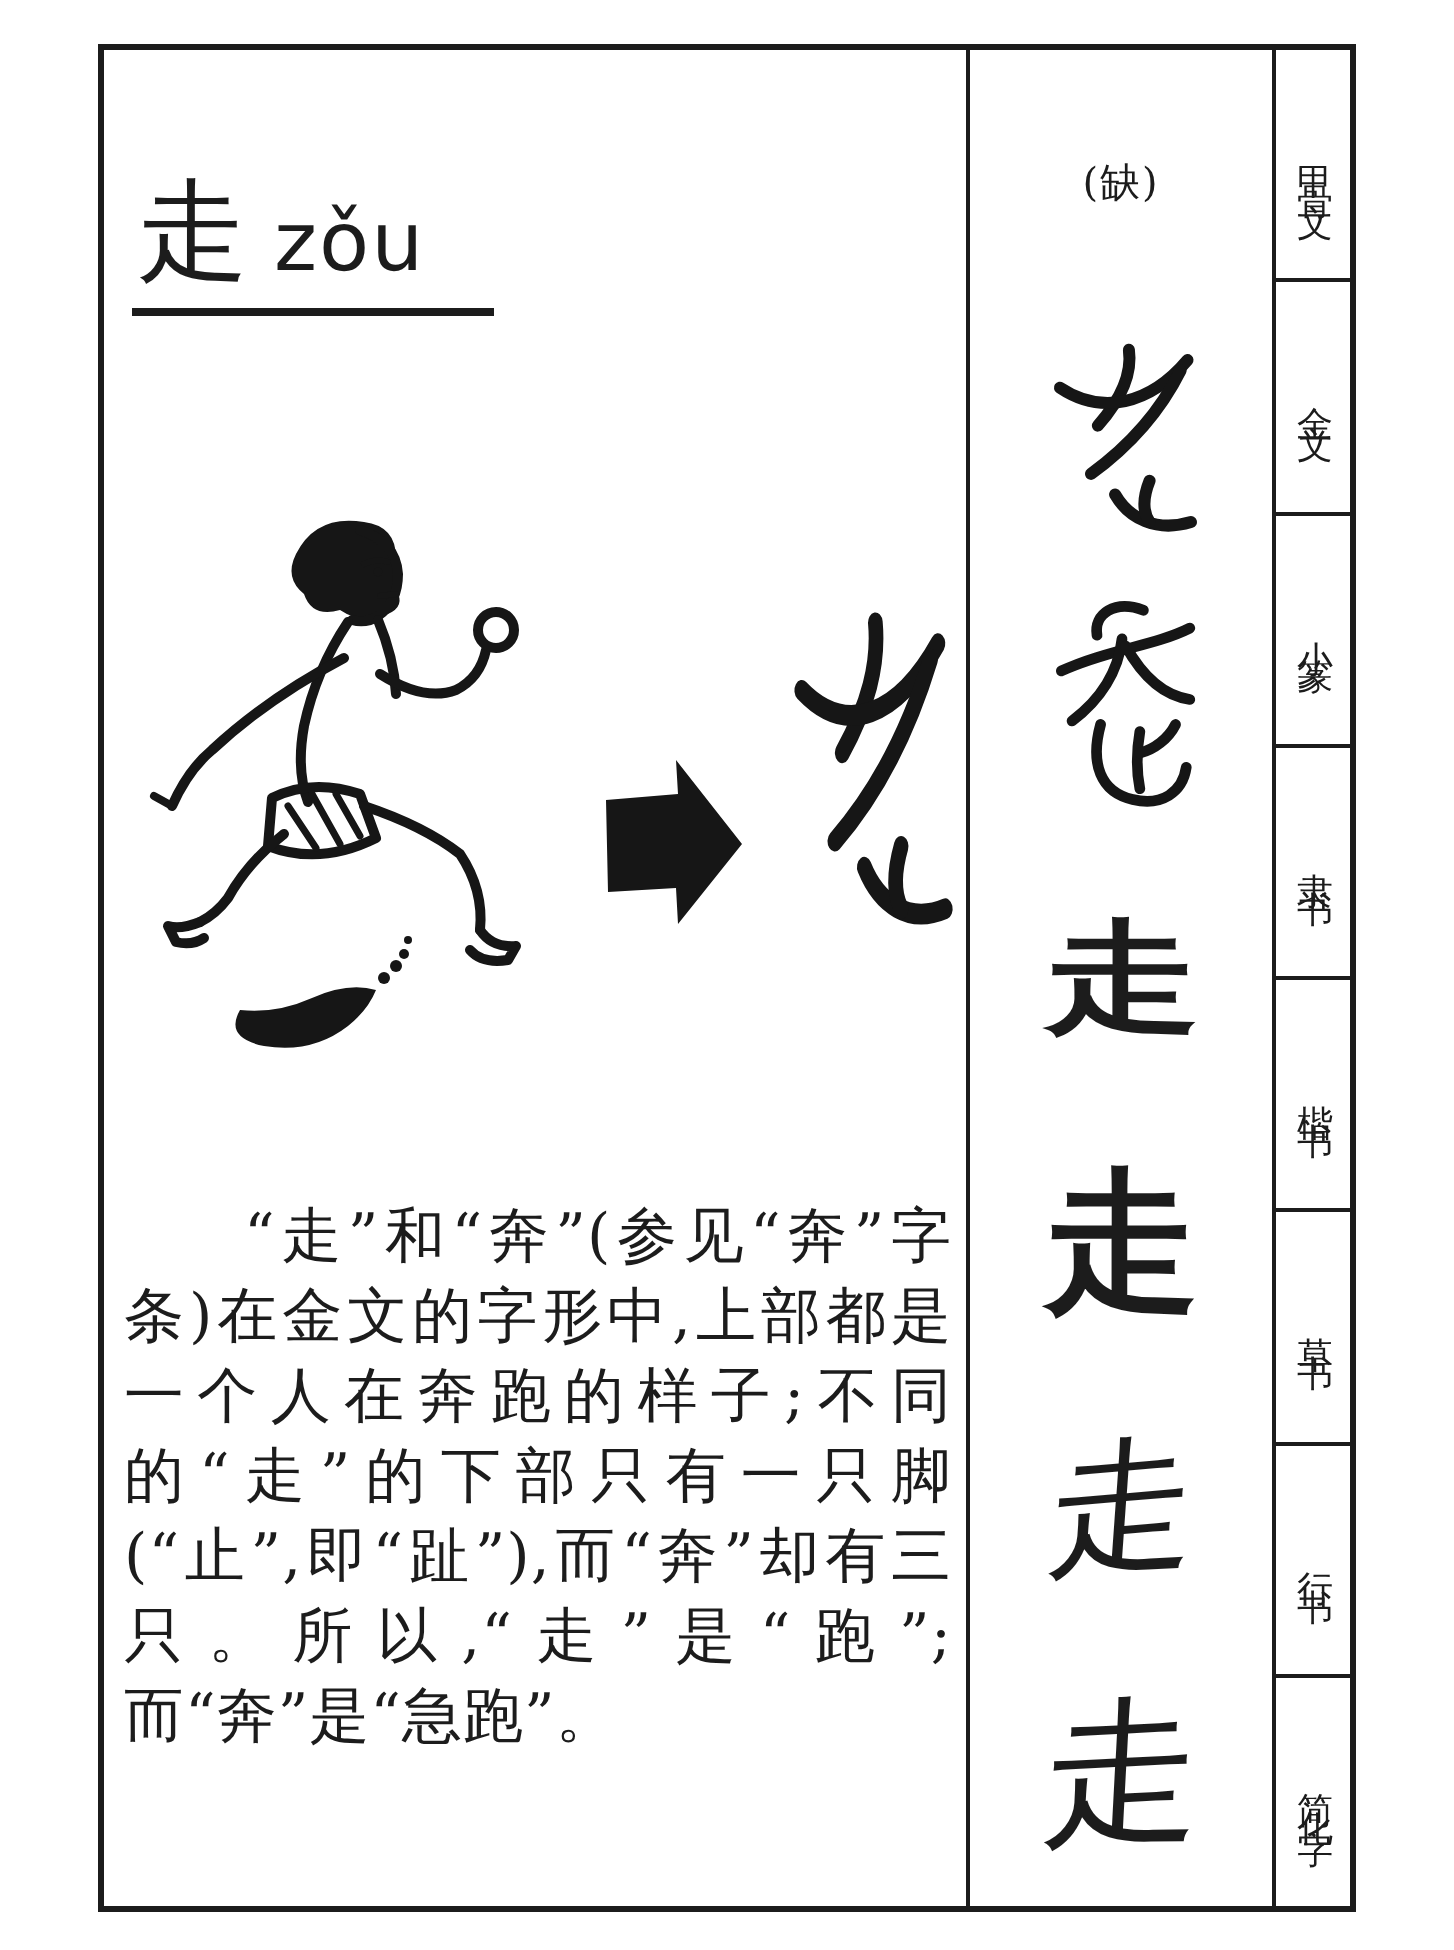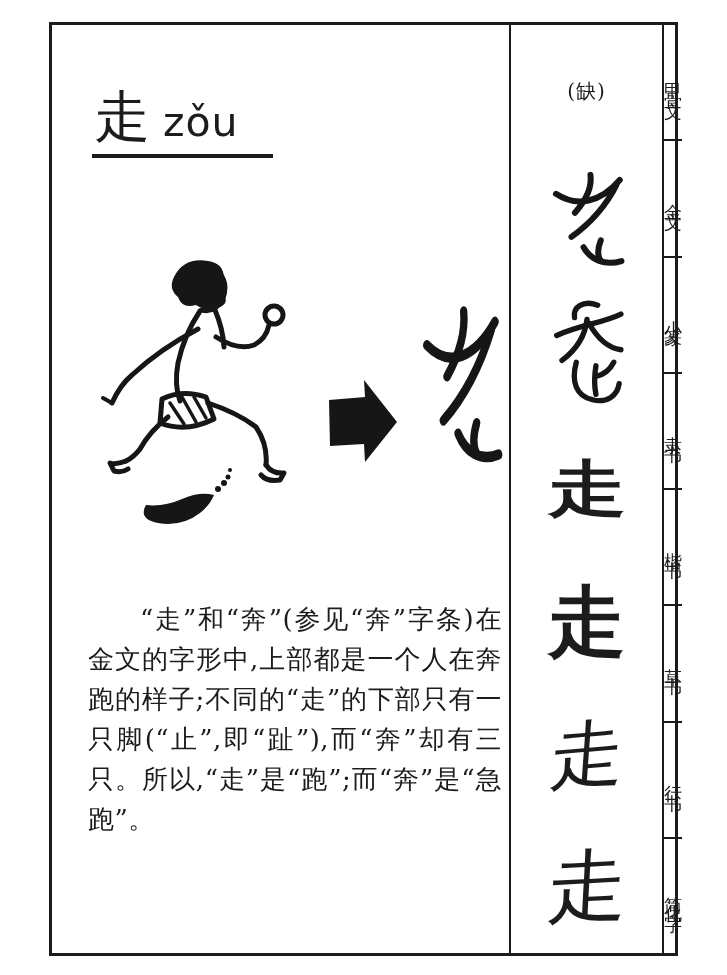--- a/index.html
+++ b/index.html
@@ -5,31 +5,31 @@
   html,body{margin:0;padding:0;}
   body{
     width:727px;height:975px;background:#ffffff;position:relative;
     font-family:"DejaVu Serif", serif;color:#1c1c1c;overflow:hidden;
   }
   .frame{
     position:absolute;left:49px;top:22px;width:629px;height:934px;
     border:3px solid #1c1c1c;box-sizing:border-box;display:flex;background:#fff;
   }
   
-  .left-panel{width:431px;position:relative;flex:none;margin-left:26px;}
+  .left-panel{width:431px;position:relative;flex:none;}
   .title-block{
     position:absolute;left:14px;top:64px;line-height:1;
     border-bottom:4px solid #1c1c1c;padding:0 34px 9px 2px;white-space:nowrap;
   }
   .hanzi{font-size:56px;font-family:"DejaVu Serif",serif;}
   .pinyin{font-size:41px;margin-left:13px;font-family:"DejaVu Sans",sans-serif;letter-spacing:1px;}
   .illustration{position:absolute;left:10px;top:228px;width:418px;height:322px;}
   .explanation{
     position:absolute;left:10px;top:574px;width:414px;margin:0;
-    font-size:26px;line-height:40px;text-align:justify;text-indent:2em;
+    font-size:30px;line-height:40px;text-align:justify;text-indent:2em;
     letter-spacing:0.5px;
   }
   
   .mid-col{
     width:151px;flex:none;border-left:2px solid #1c1c1c;
     display:flex;flex-direction:column;
   }
   .mid-row{flex:1 1 0;display:flex;align-items:center;justify-content:center;overflow:hidden;}
   .note{font-size:20px;letter-spacing:1px;}
   .glyph-text{font-family:"DejaVu Serif",serif;line-height:1;}

